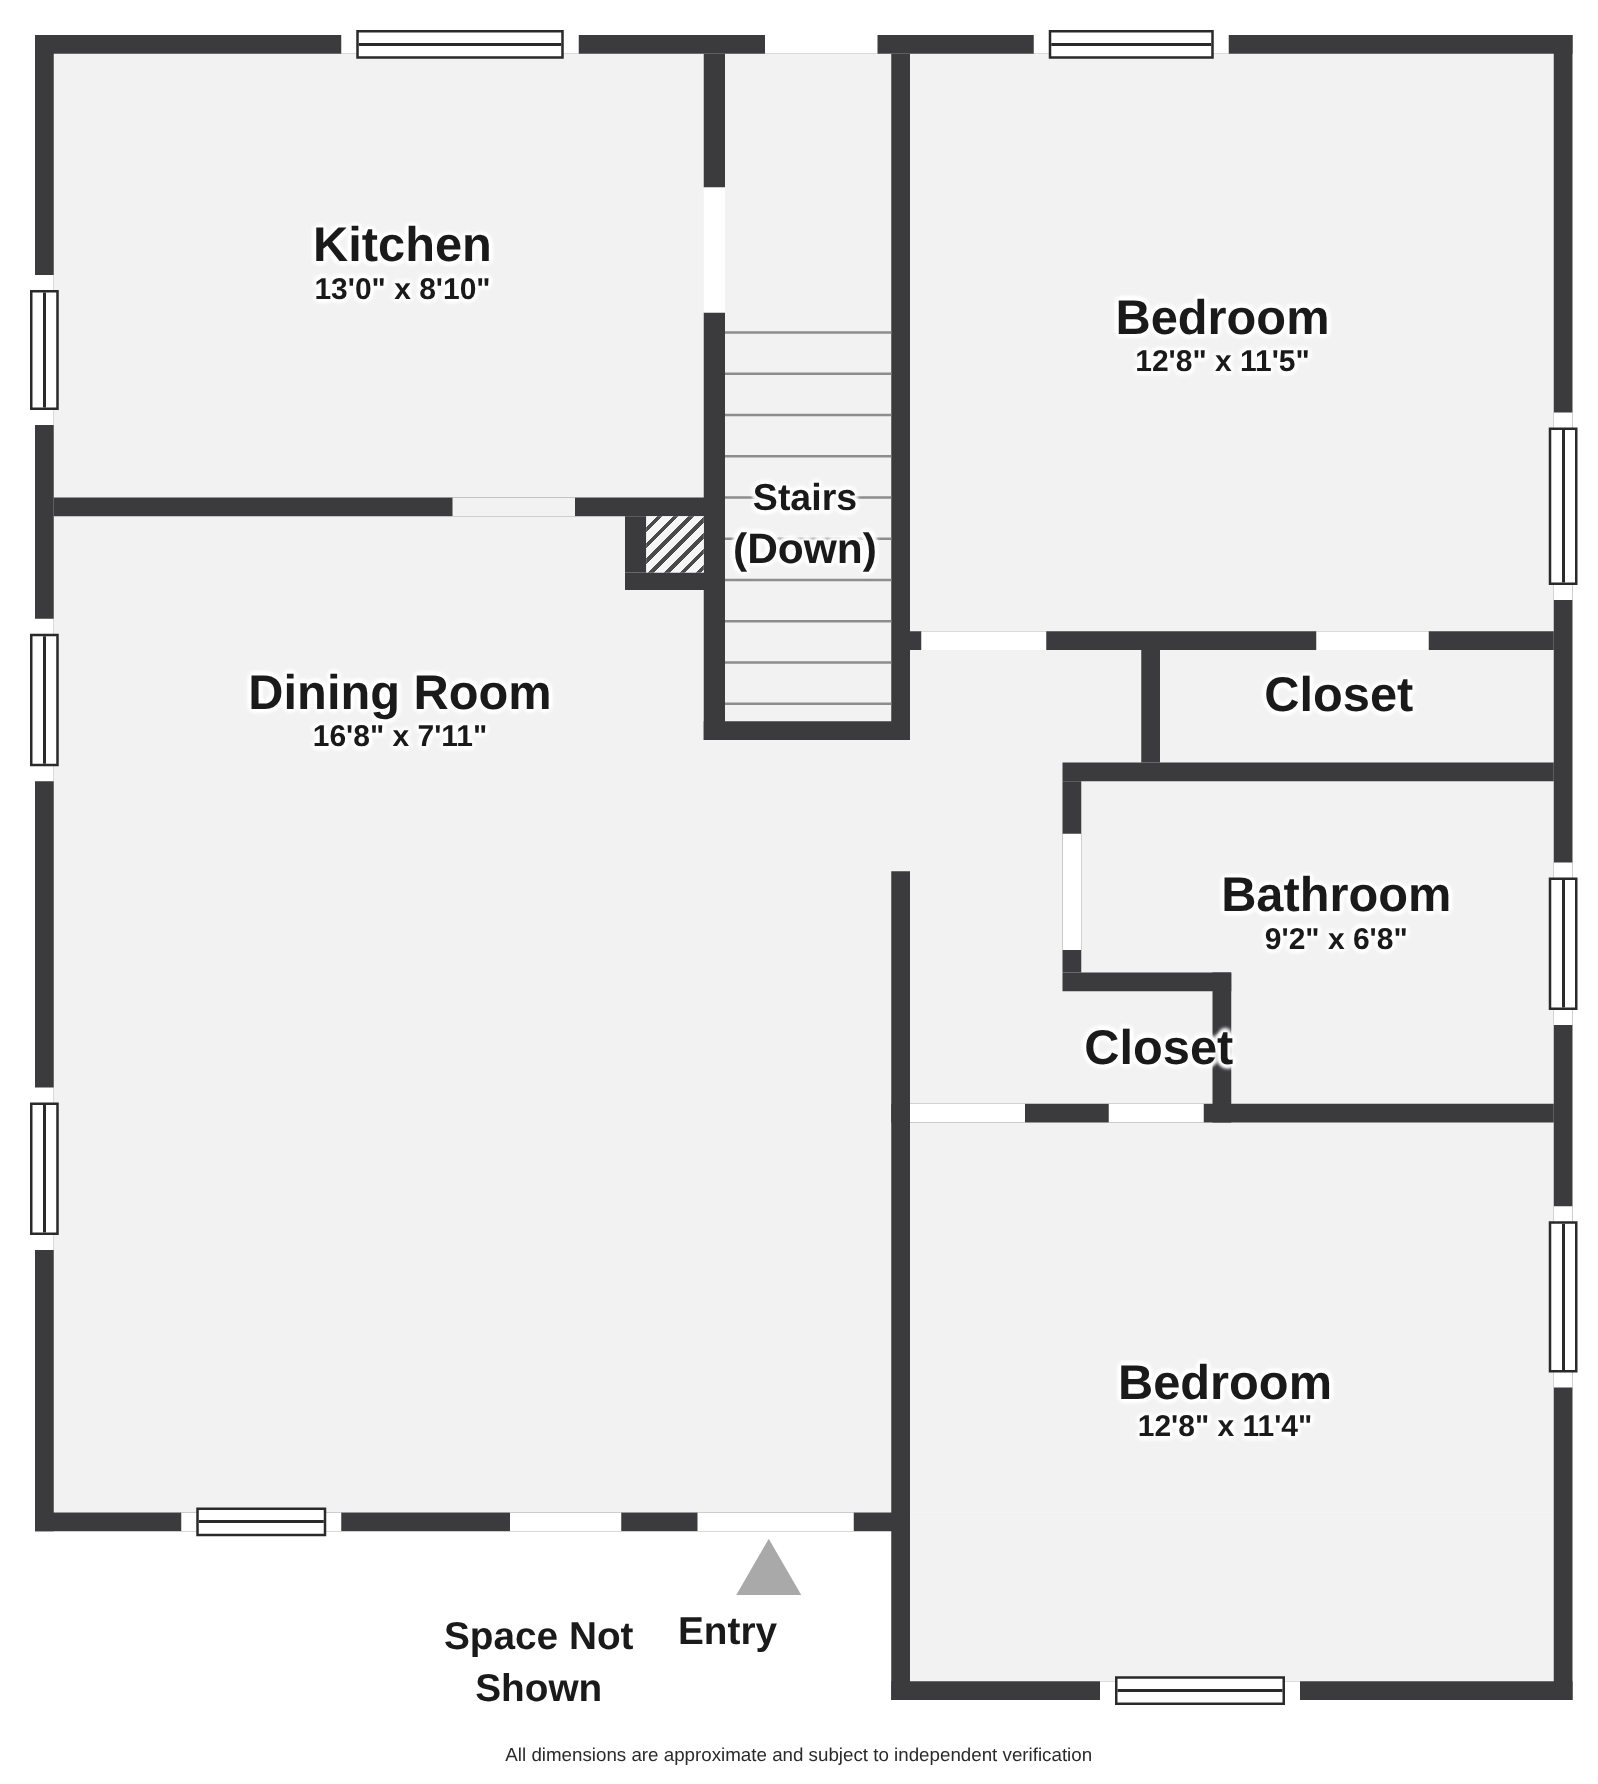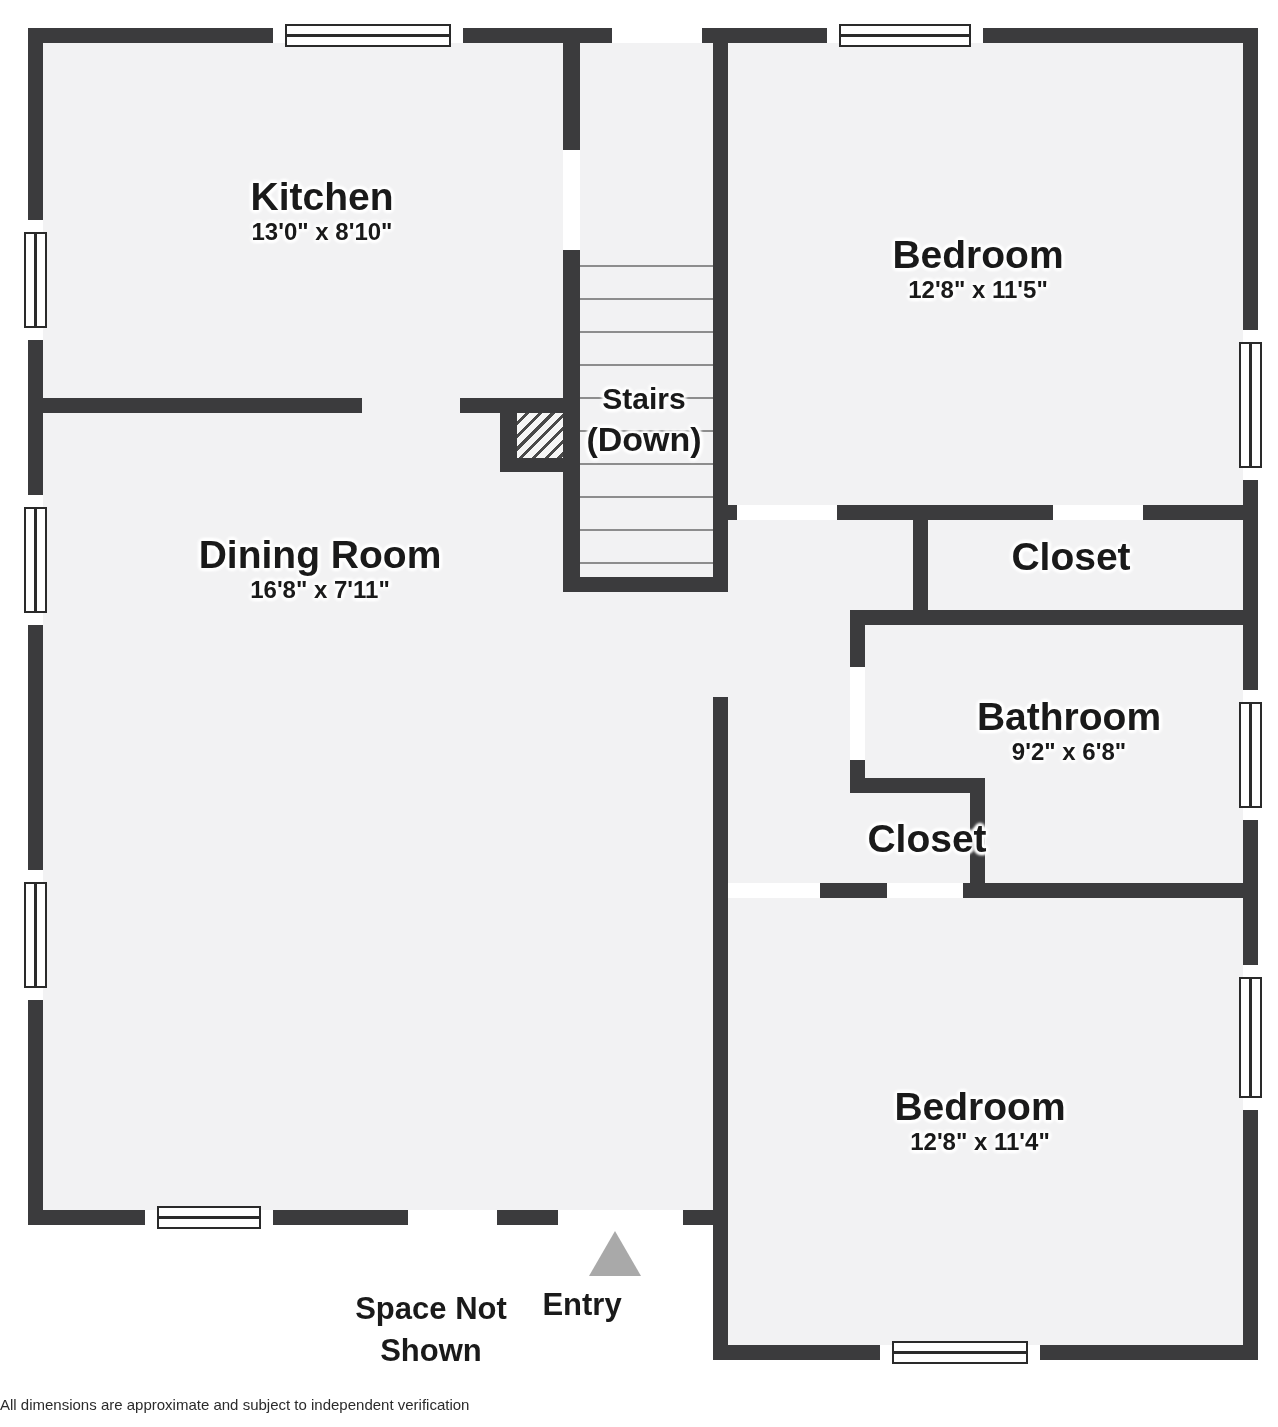--- a/index.html
+++ b/index.html
@@ -42,21 +42,21 @@
   .note{
     position:absolute;transform:translateX(-50%);text-align:center;
     color:var(--text);font-weight:bold;font-size:31px;line-height:42px;
   }
   .tri{
     position:absolute;width:0;height:0;
     border-left:26px solid transparent;border-right:26px solid transparent;
     border-bottom:45px solid var(--entry-arrow);
   }
   .footer{
-    position:absolute;left:0;top:1396px;width:100%;text-align:left;
+    position:absolute;left:0;top:1396px;width:100%;text-align:center;
     font-size:15px;font-weight:400;color:#2b2b2b;
   }
 </style>
 </head>
 <body>
 
 <div id="plan">
 
   <div class="floor" style="left:43px;top:43px;width:1200px;height:1167px;"></div>
   <div class="floor" style="left:728px;top:1210px;width:515px;height:135px;"></div>

